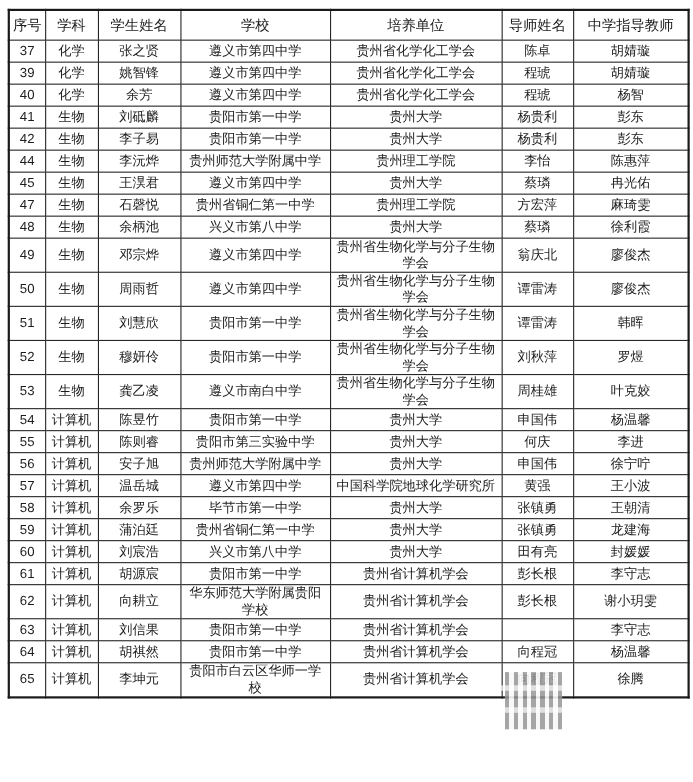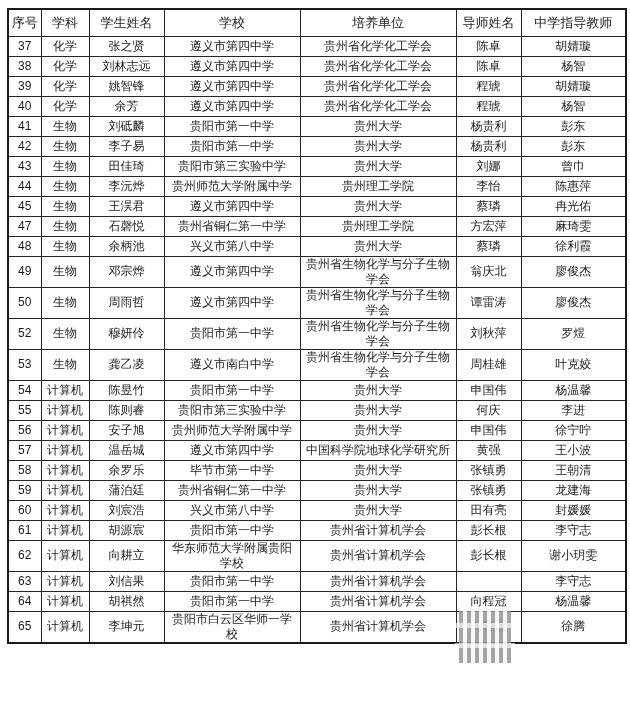--- a/index.html
+++ b/index.html
@@ -89,29 +89,20 @@
       <tr>
         <td>37</td>
         <td>化学</td>
         <td>张之贤</td>
         <td>遵义市第四中学</td>
         <td>贵州省化学化工学会</td>
         <td>陈卓</td>
         <td>胡婧璇</td>
       </tr>
       <tr>
-        <td>38</td>
-        <td>化学</td>
-        <td>刘林志远</td>
-        <td>遵义市第四中学</td>
-        <td>贵州省化学化工学会</td>
-        <td>陈卓</td>
-        <td>杨智</td>
-      </tr>
-      <tr>
         <td>39</td>
         <td>化学</td>
         <td>姚智锋</td>
         <td>遵义市第四中学</td>
         <td>贵州省化学化工学会</td>
         <td>程琥</td>
         <td>胡婧璇</td>
       </tr>
       <tr>
         <td>40</td>
@@ -132,29 +123,20 @@
         <td>彭东</td>
       </tr>
       <tr>
         <td>42</td>
         <td>生物</td>
         <td>李子易</td>
         <td>贵阳市第一中学</td>
         <td>贵州大学</td>
         <td>杨贵利</td>
         <td>彭东</td>
-      </tr>
-      <tr>
-        <td>43</td>
-        <td>生物</td>
-        <td>田佳琦</td>
-        <td>贵阳市第三实验中学</td>
-        <td>贵州大学</td>
-        <td>刘娜</td>
-        <td>曾巾</td>
       </tr>
       <tr>
         <td>44</td>
         <td>生物</td>
         <td>李沅烨</td>
         <td>贵州师范大学附属中学</td>
         <td>贵州理工学院</td>
         <td>李怡</td>
         <td>陈惠萍</td>
       </tr>
@@ -195,20 +177,29 @@
         <td>廖俊杰</td>
       </tr>
       <tr>
         <td>50</td>
         <td>生物</td>
         <td>周雨哲</td>
         <td>遵义市第四中学</td>
         <td>贵州省生物化学与分子生物学会</td>
         <td>谭雷涛</td>
         <td>廖俊杰</td>
+      </tr>
+      <tr>
+        <td>51</td>
+        <td>生物</td>
+        <td>刘慧欣</td>
+        <td>贵阳市第一中学</td>
+        <td>贵州省生物化学与分子生物学会</td>
+        <td>谭雷涛</td>
+        <td>韩晖</td>
       </tr>
       <tr>
         <td>52</td>
         <td>生物</td>
         <td>穆妍伶</td>
         <td>贵阳市第一中学</td>
         <td>贵州省生物化学与分子生物学会</td>
         <td>刘秋萍</td>
         <td>罗煜</td>
       </tr>

